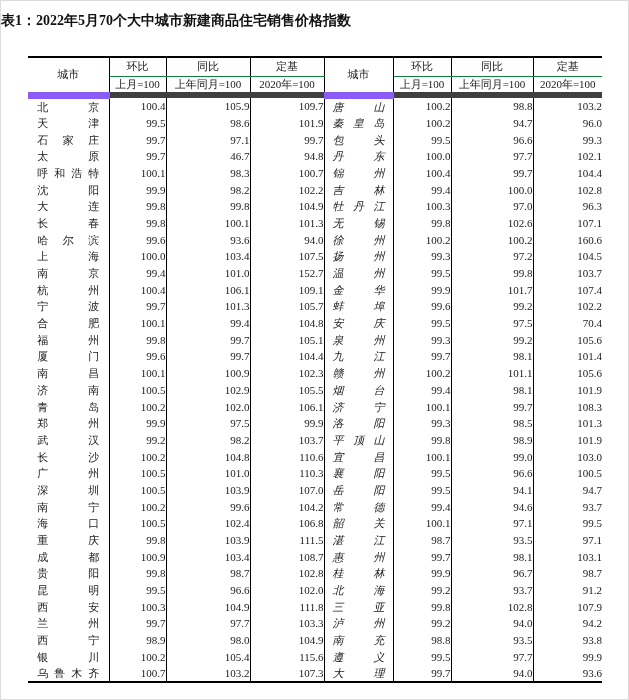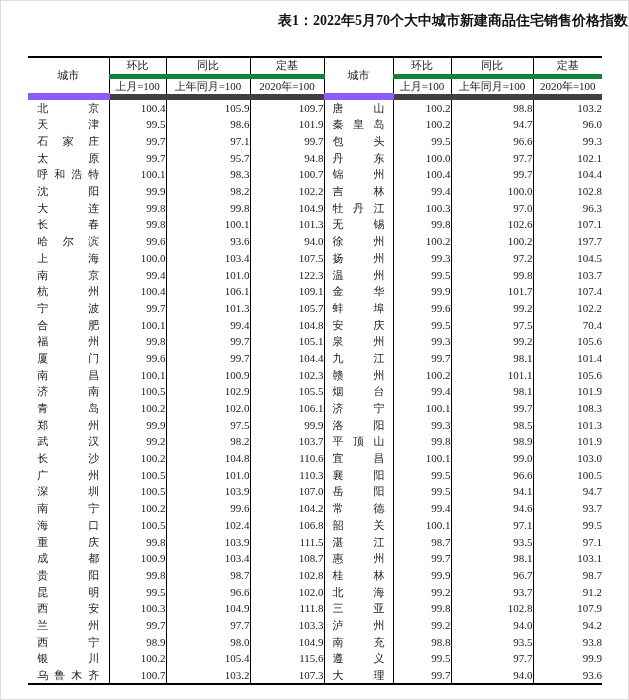--- a/index.html
+++ b/index.html
@@ -19,21 +19,21 @@
     width: 629px;
     height: 700px;
     border: 1px solid #dcdcdc;
     background: #ffffff;
   }
   .title {
     margin: 0;
     padding-top: 11px;
     height: 18px;
     line-height: 18px;
-    text-align: right;
+    text-align: left;
     font-weight: bold;
     font-size: 14px;
     color: #111111;
     white-space: nowrap;
   }
   table.idx {
     border-collapse: collapse;
     table-layout: fixed;
     width: 574px;
     margin: 26px 0 0 27px;
@@ -47,38 +47,38 @@
     font-weight: normal;
     font-size: 11px;
     padding: 0;
     overflow: hidden;
     white-space: nowrap;
   }
   table.idx tr > *:first-child { border-left: none; }
   table.idx tr > *:last-child  { border-right: none; }
 
   thead th { text-align: center; vertical-align: middle; }
-  thead .top-h { height: 19px; border-bottom: 5px solid #15803d; }
+  thead .top-h { height: 19px; border-bottom: 1px solid #15803d; }
   thead .sub-h { height: 19px; border-bottom: 6px solid #404040; }
   thead .city-h { border-bottom: 7px solid #8b5cf6; }
 
   tbody td { height: 16.7px; vertical-align: middle; }
   td.num { text-align: right; padding-right: 4px; }
   td.city { text-align: center; }
 
   .cname {
     display: inline-block;
     text-align: justify;
     text-align-last: justify;
     -moz-text-align-last: justify;
     line-height: 16px;
     vertical-align: middle;
   }
   .cname-l { width: 62px; }
-  .cname-r { width: 52px; }
+  .cname-r { width: 52px; font-style: italic; }
 </style>
 </head>
 <body>
 
 <div class="page">
   <div class="title">表1：2022年5月70个大中城市新建商品住宅销售价格指数</div>
 
   <table class="idx">
     <colgroup>
       <col style="width:81px">
@@ -137,21 +137,21 @@
     <td class="num">97.1</td>
     <td class="num">99.7</td>
     <td class="city"><span class="cname cname-r">包头</span></td>
     <td class="num">99.5</td>
     <td class="num">96.6</td>
     <td class="num">99.3</td>
   </tr>
         <tr>
     <td class="city"><span class="cname cname-l">太原</span></td>
     <td class="num">99.7</td>
-    <td class="num">95.7</td>
+    <td class="num">46.7</td>
     <td class="num">94.8</td>
     <td class="city"><span class="cname cname-r">丹东</span></td>
     <td class="num">100.0</td>
     <td class="num">97.7</td>
     <td class="num">102.1</td>
   </tr>
         <tr>
     <td class="city"><span class="cname cname-l">呼和浩特</span></td>
     <td class="num">100.1</td>
     <td class="num">98.3</td>
@@ -192,37 +192,37 @@
     <td class="num">107.1</td>
   </tr>
         <tr>
     <td class="city"><span class="cname cname-l">哈尔滨</span></td>
     <td class="num">99.6</td>
     <td class="num">93.6</td>
     <td class="num">94.0</td>
     <td class="city"><span class="cname cname-r">徐州</span></td>
     <td class="num">100.2</td>
     <td class="num">100.2</td>
-    <td class="num">197.7</td>
+    <td class="num">160.6</td>
   </tr>
         <tr>
     <td class="city"><span class="cname cname-l">上海</span></td>
     <td class="num">100.0</td>
     <td class="num">103.4</td>
     <td class="num">107.5</td>
     <td class="city"><span class="cname cname-r">扬州</span></td>
     <td class="num">99.3</td>
     <td class="num">97.2</td>
     <td class="num">104.5</td>
   </tr>
         <tr>
     <td class="city"><span class="cname cname-l">南京</span></td>
     <td class="num">99.4</td>
     <td class="num">101.0</td>
-    <td class="num">122.3</td>
+    <td class="num">152.7</td>
     <td class="city"><span class="cname cname-r">温州</span></td>
     <td class="num">99.5</td>
     <td class="num">99.8</td>
     <td class="num">103.7</td>
   </tr>
         <tr>
     <td class="city"><span class="cname cname-l">杭州</span></td>
     <td class="num">100.4</td>
     <td class="num">106.1</td>
     <td class="num">109.1</td>

